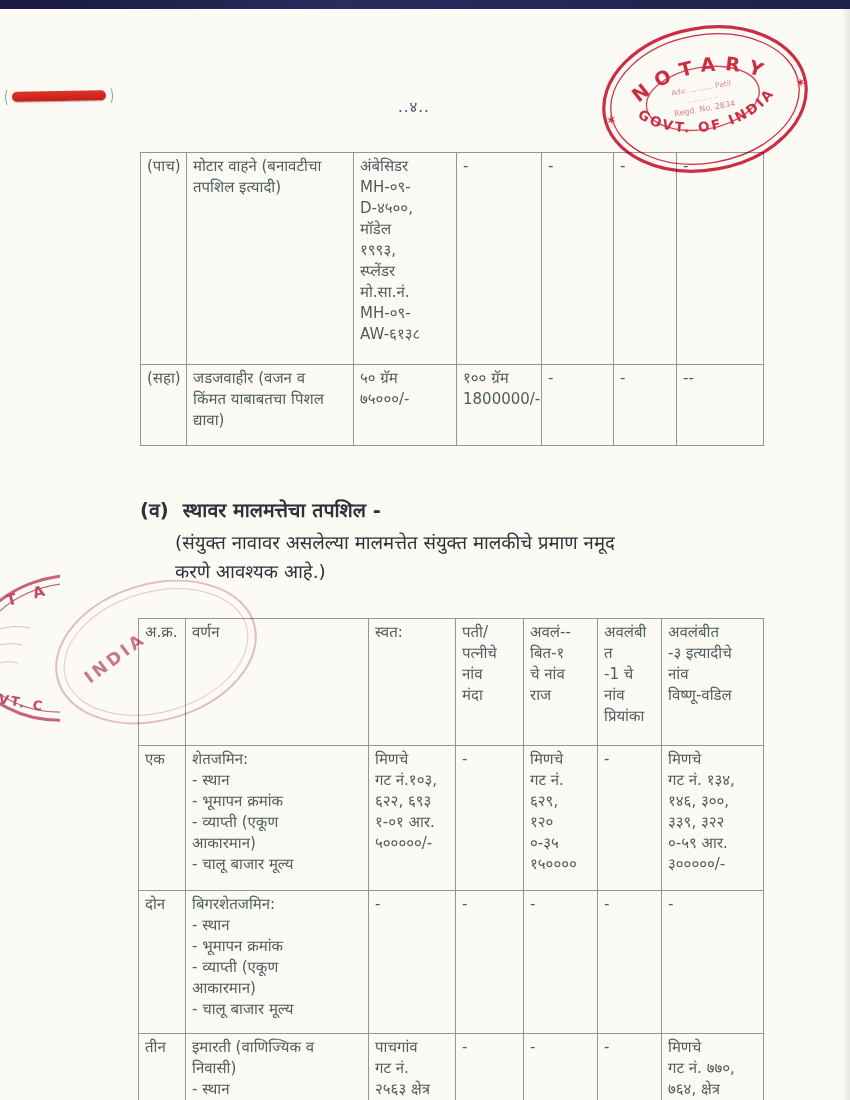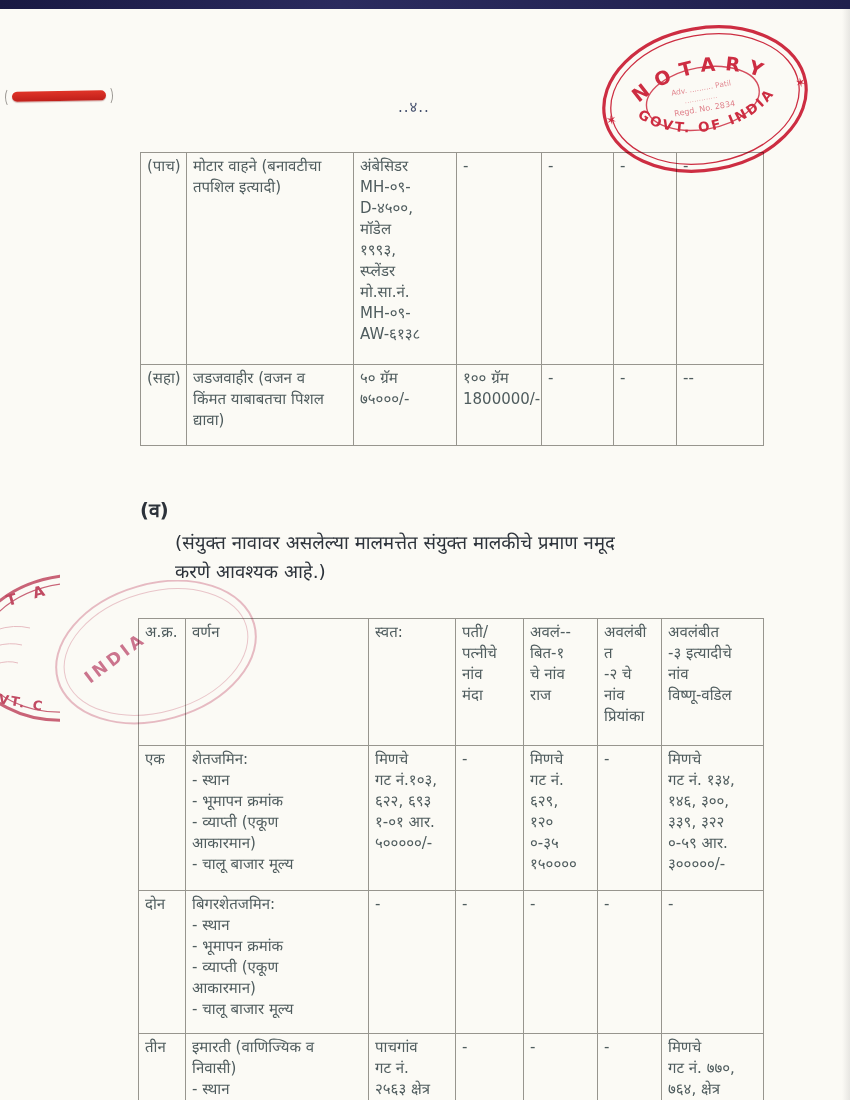--- a/index.html
+++ b/index.html
@@ -161,20 +161,21 @@
         <td>-</td>
         <td>-</td>
         <td>--</td>
       </tr>
     </tbody>
   </table>
 
   <div class="section">
     <div class="title-row">
       <span>(व)</span>
+      <span>स्थावर मालमत्तेचा तपशिल -</span>
     </div>
     <div class="subtitle">(संयुक्त नावावर असलेल्या मालमत्तेत संयुक्त मालकीचे प्रमाण नमूद
 करणे आवश्यक आहे.)</div>
   </div>
 
   <table class="t2">
     <colgroup>
       <col style="width:47px">
         <col style="width:183px">
         <col style="width:87px">
@@ -191,21 +192,21 @@
         <th>पती/
 पत्नीचे
 नांव
 मंदा</th>
         <th>अवलं--
 बित-१
 चे नांव
 राज</th>
         <th>अवलंबी
 त
--२ चे
+-1 चे
 नांव
 प्रियांका</th>
         <th>अवलंबीत
 -३ इत्यादीचे
 नांव
 विष्णू-वडिल</th>
       </tr>
       <tr>
         <td style="height:138px">एक</td>
         <td>शेतजमिन:

